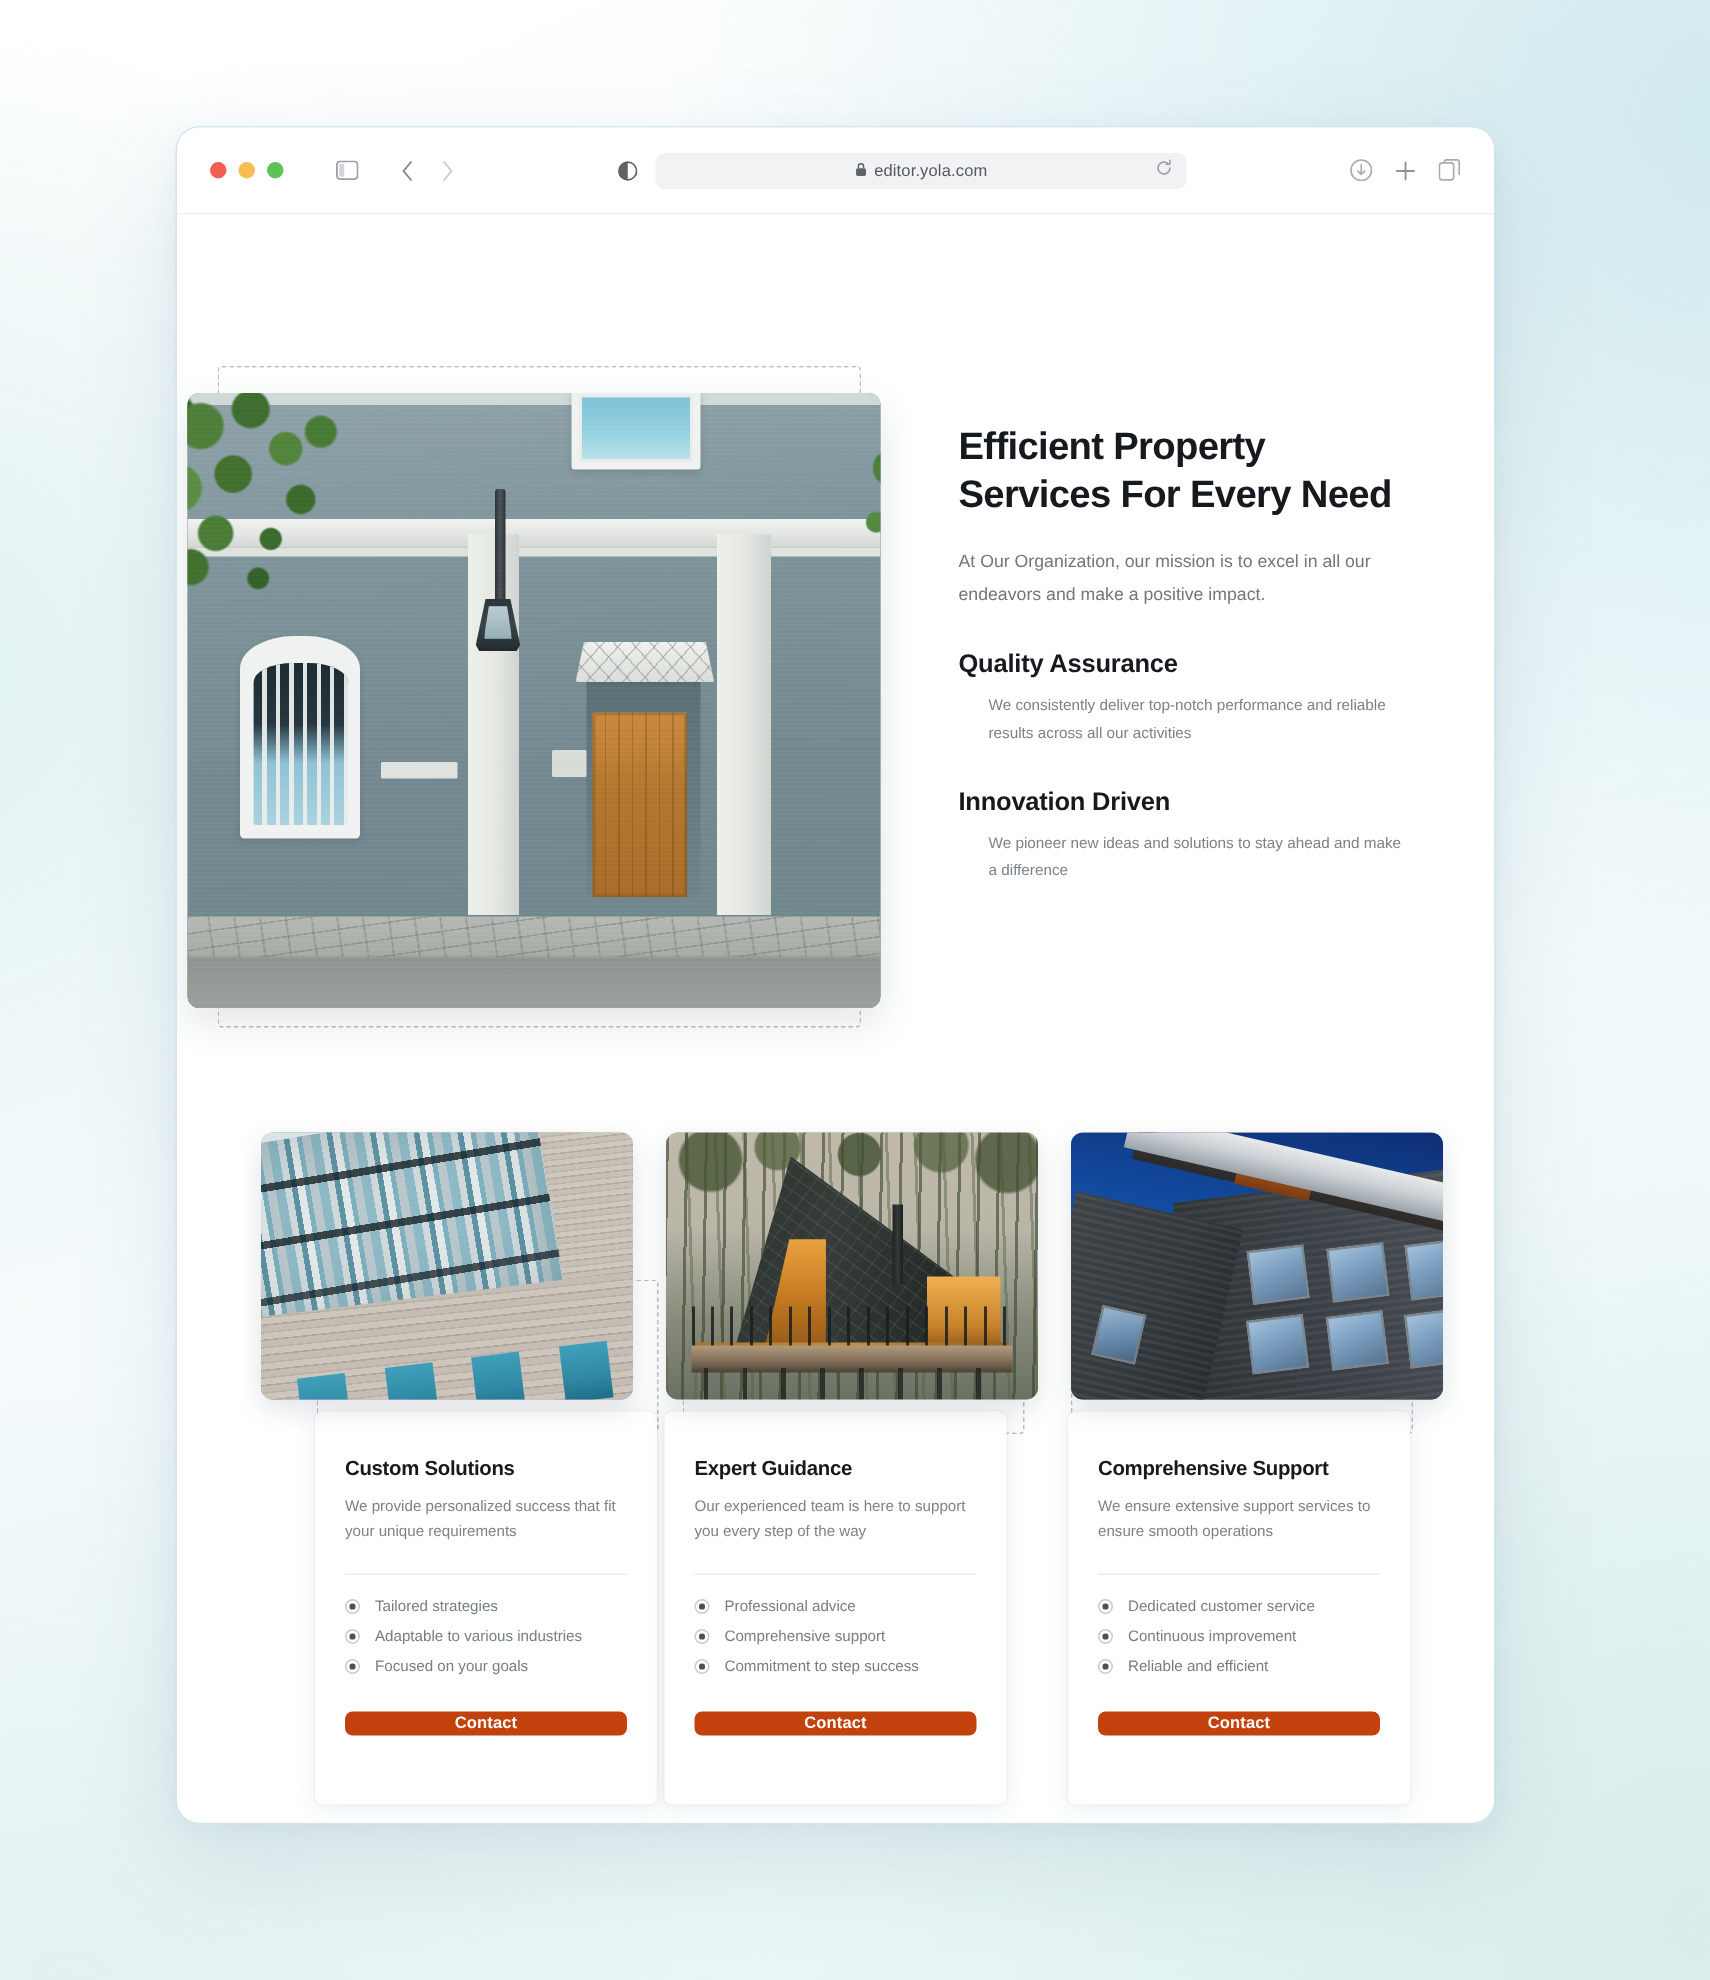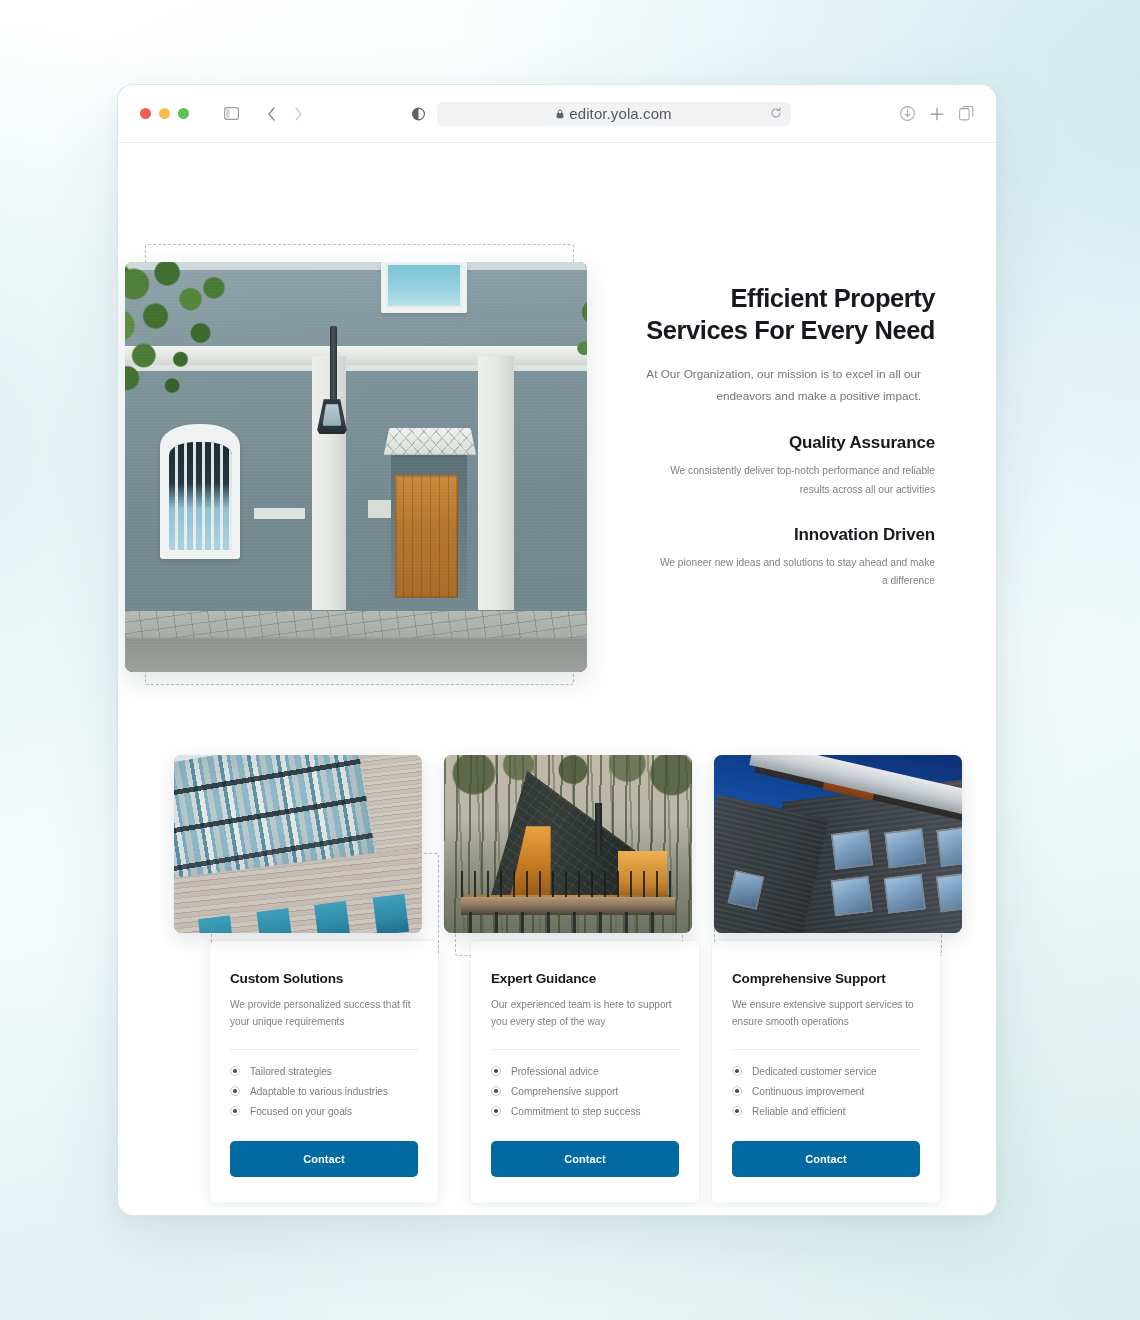--- a/index.html
+++ b/index.html
@@ -85,21 +85,21 @@
     justify-content: center;
     position: relative;
   }
   #url-group {
     display: flex;
     align-items: center;
     gap: 5px;
   }
   #lock-icon { color: #5f6368; }
   #url-text {
-    font-size: 15px;
+    font-size: 11px;
     color: #55595d;
     letter-spacing: 0.1px;
   }
   #reload-icon {
     position: absolute;
     right: 9px;
     top: 50%;
     transform: translateY(-50%);
     color: #9aa0a6;
   }
@@ -291,21 +291,20 @@
     background-image: repeating-linear-gradient(0deg, rgba(255,255,255,0.035) 0 1px, transparent 1px 3px);
     mix-blend-mode: overlay;
   }
 
   
   #hero-copy {
     position: absolute;
     left: 521px;
     top: 139px;
     width: 296px;
-    text-align: right;
   }
   #hero-title {
     font-size: 25.5px;
     line-height: 1.27;
     font-weight: 700;
     color: #16191d;
     letter-spacing: -0.45px;
   }
   #hero-subtitle {
     margin-top: 17px;
@@ -364,21 +363,21 @@
     left: 36px;
     top: 186px;
     width: 228px;
     height: 262px;
     background: #ffffff;
     border-radius: 5px;
     box-shadow: 0 2px 16px rgba(45,70,90,0.09),
                 0 0 0 1px rgba(45,70,90,0.035);
     padding: 30px 20px 0 20px;
   }
-  .card-wrap.c1 .card-body { left: 28px; }
+  .card-wrap.c1 .card-body { left: 0; }
   .card-wrap.c2 .card-body { left: 0px; }
   .card-wrap.c1 .card-selection { left: 12px; }
   .card-wrap.c2 .card-selection { left: 2px; }
 
   .card-image {
     position: absolute;
     left: 0;
     top: 0;
     width: 248px;
     height: 178px;
@@ -431,22 +430,22 @@
   }
   .bullet::after {
     content: "";
     width: 3.5px; height: 3.5px;
     border-radius: 50%;
     background: #4a5258;
   }
   .card-cta {
     margin-top: 15px;
     width: 188px;
-    height: 36px;
-    background: #0369a1;
+    height: 16px;
+    background: #c2410c;
     color: #ffffff;
     border: none;
     border-radius: 5px;
     font-family: "Liberation Sans", sans-serif;
     font-size: 11px;
     font-weight: 700;
     letter-spacing: 0.1px;
     cursor: pointer;
   }
 

